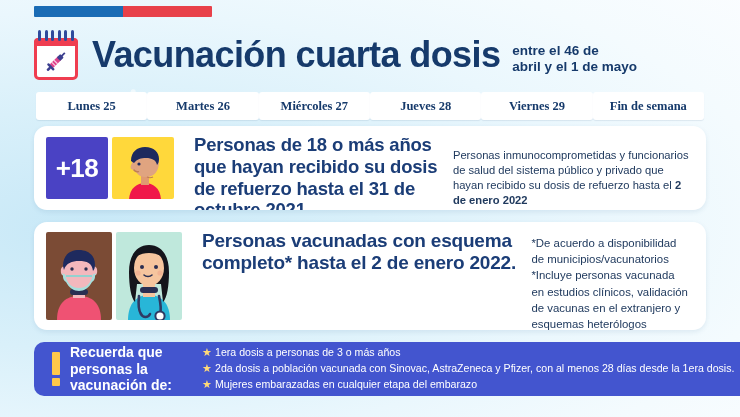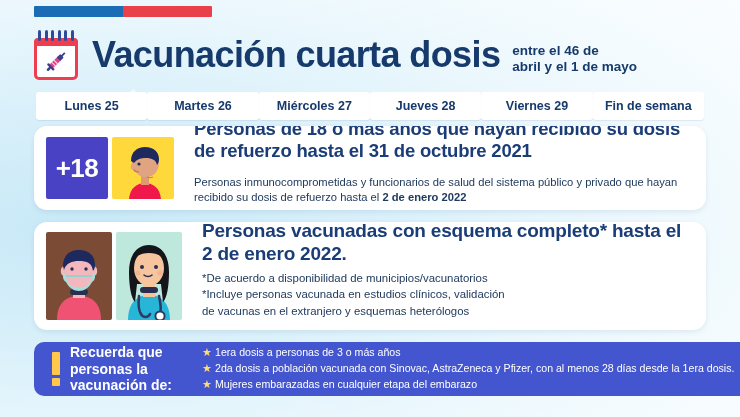--- a/index.html
+++ b/index.html
@@ -128,20 +128,21 @@
 
   
   .tabs {
     position: absolute;
     left: 36px;
     top: 92px;
     width: 668px;
     height: 28px;
     display: flex;
     gap: 0;
+    font-family: Liberation Serif, serif;
   }
   .tab {
     flex: 1 1 0;
     background: #ffffff;
     border-radius: 3px;
     display: flex;
     align-items: center;
     justify-content: center;
     font-size: 12.5px;
     font-weight: bold;
@@ -186,21 +187,21 @@
     justify-content: center;
     font-size: 26px;
     font-weight: bold;
     letter-spacing: -0.5px;
   }
 
   .card-text {
     flex: 1 1 auto;
     padding: 8px 16px 21px 20px;
     display: flex;
-    flex-direction: column;
+    flex-direction: row;
     justify-content: center;
   }
   .card-head {
     font-size: 18.5px;
     font-weight: bold;
     color: #1b3d77;
     line-height: 1.18;
     letter-spacing: -0.2px;
   }
   #card2 .card-head { font-size: 19px; }

